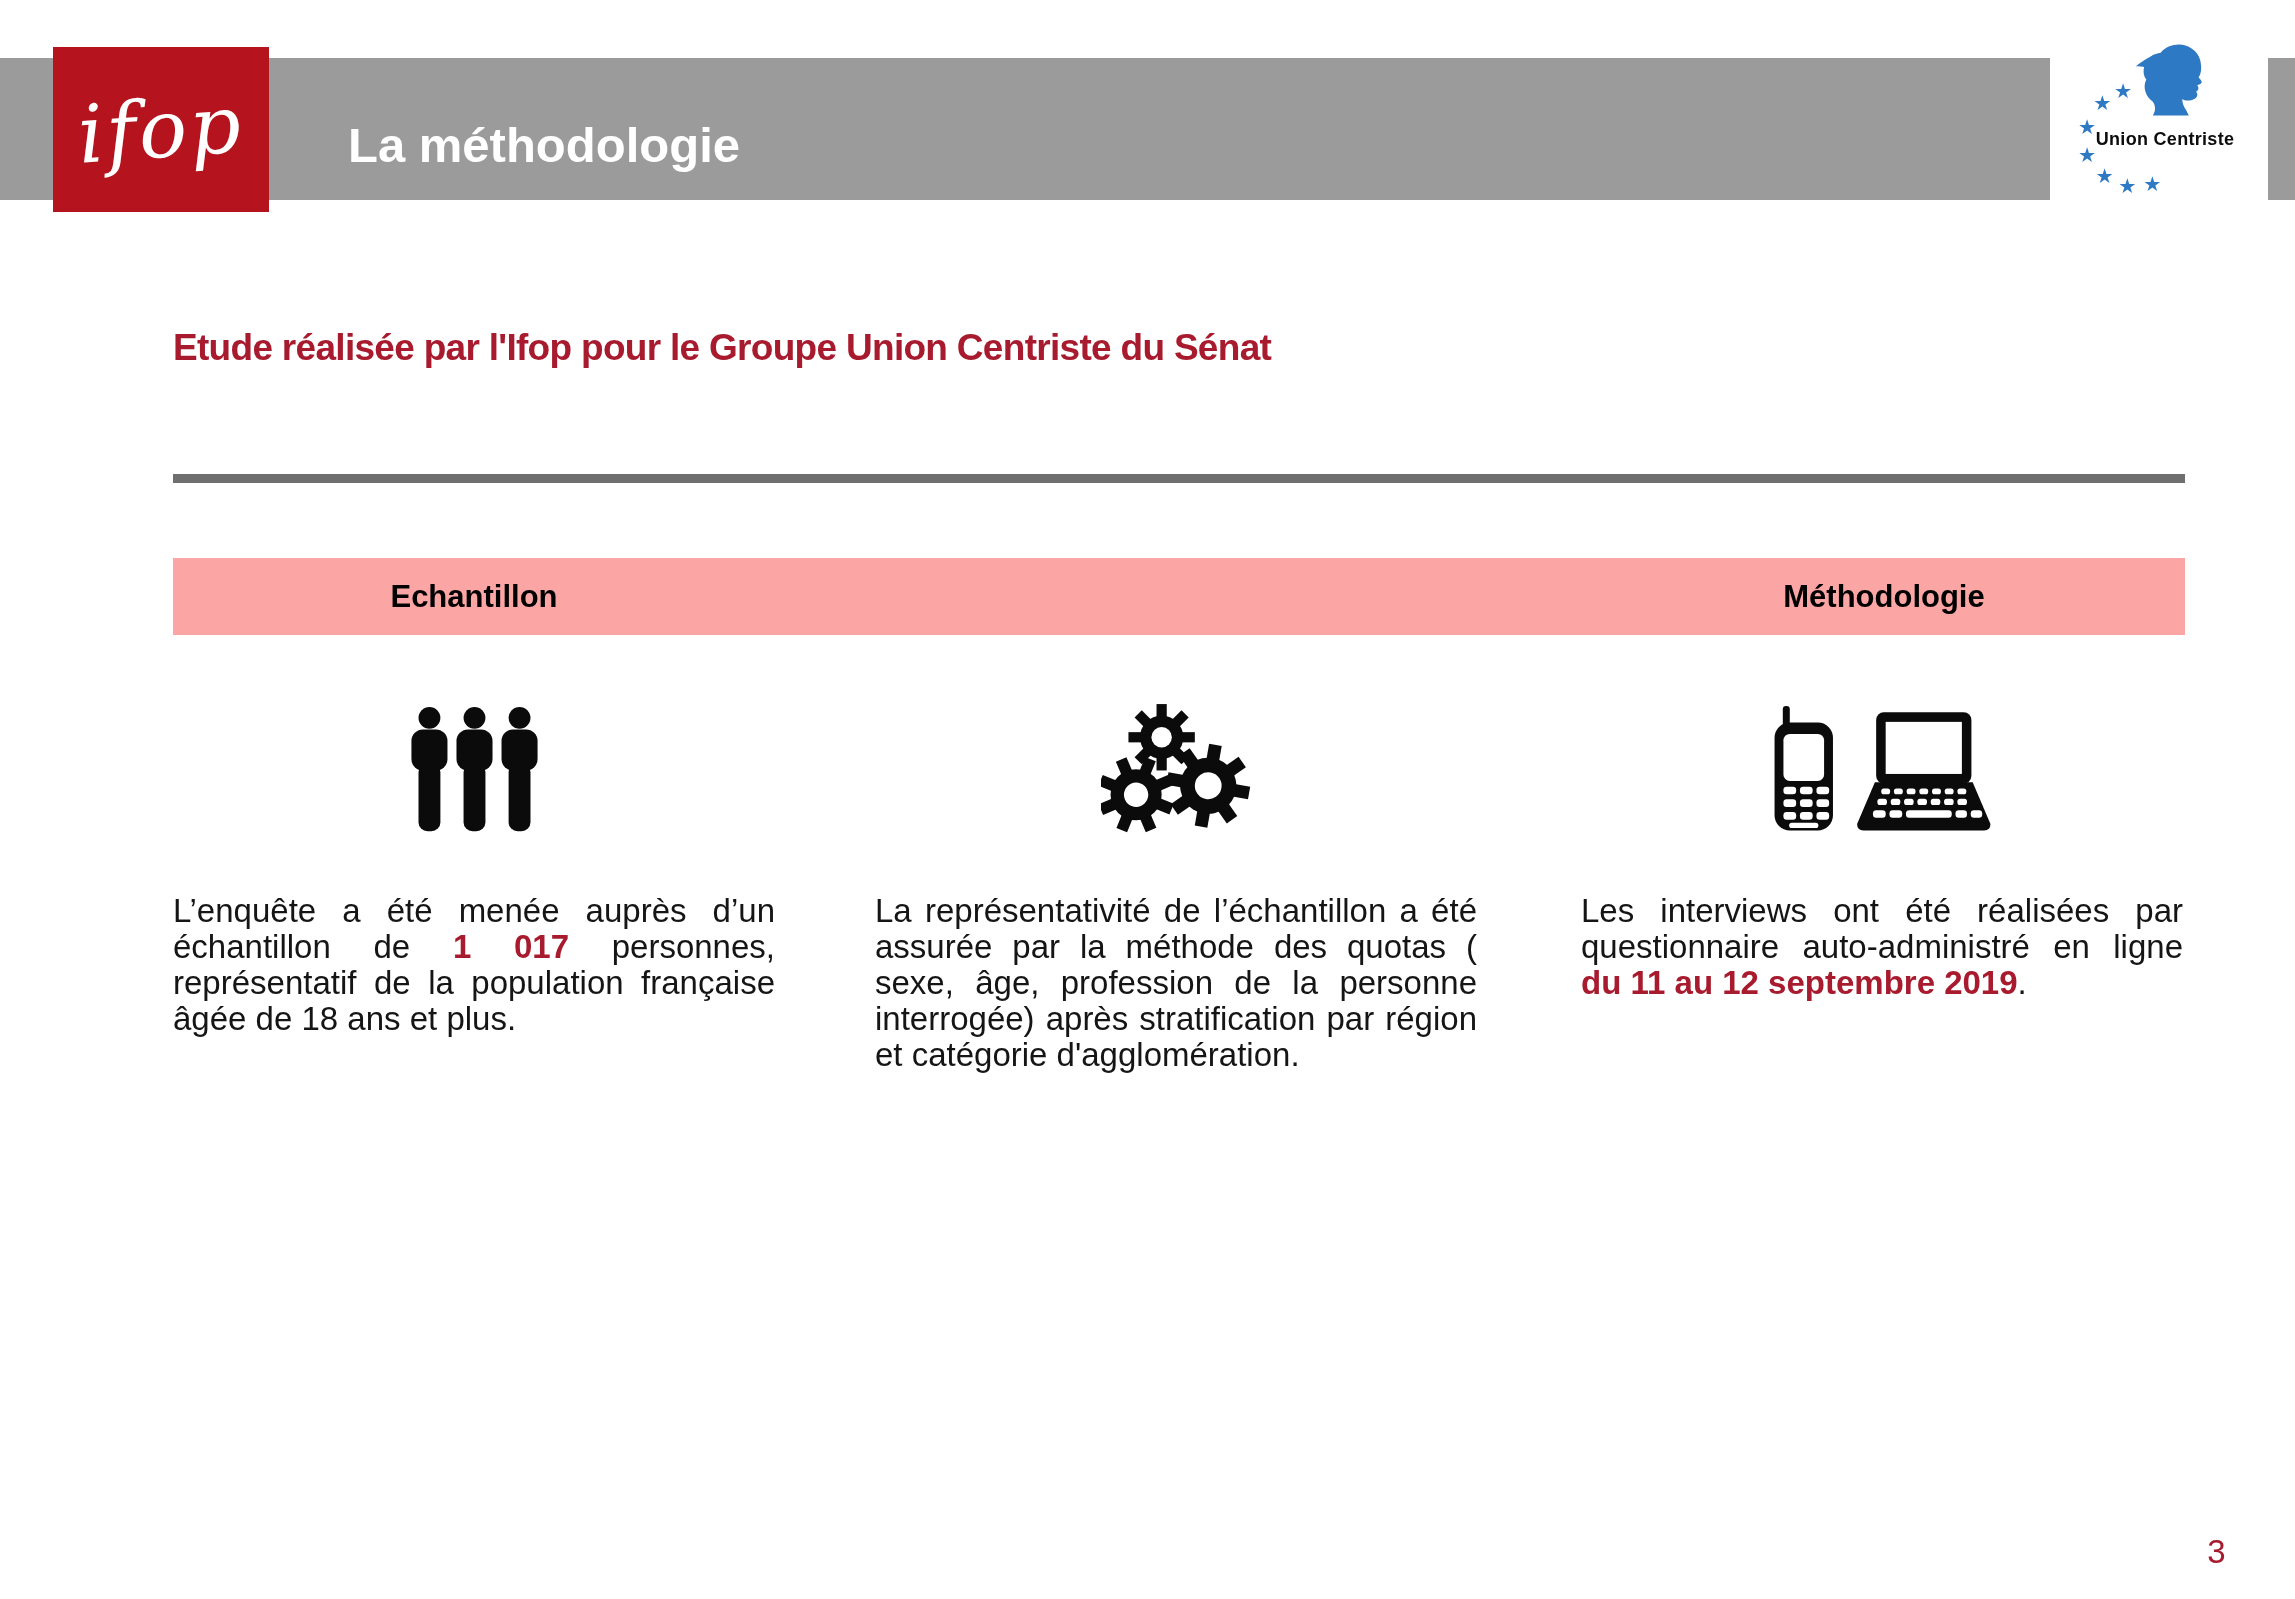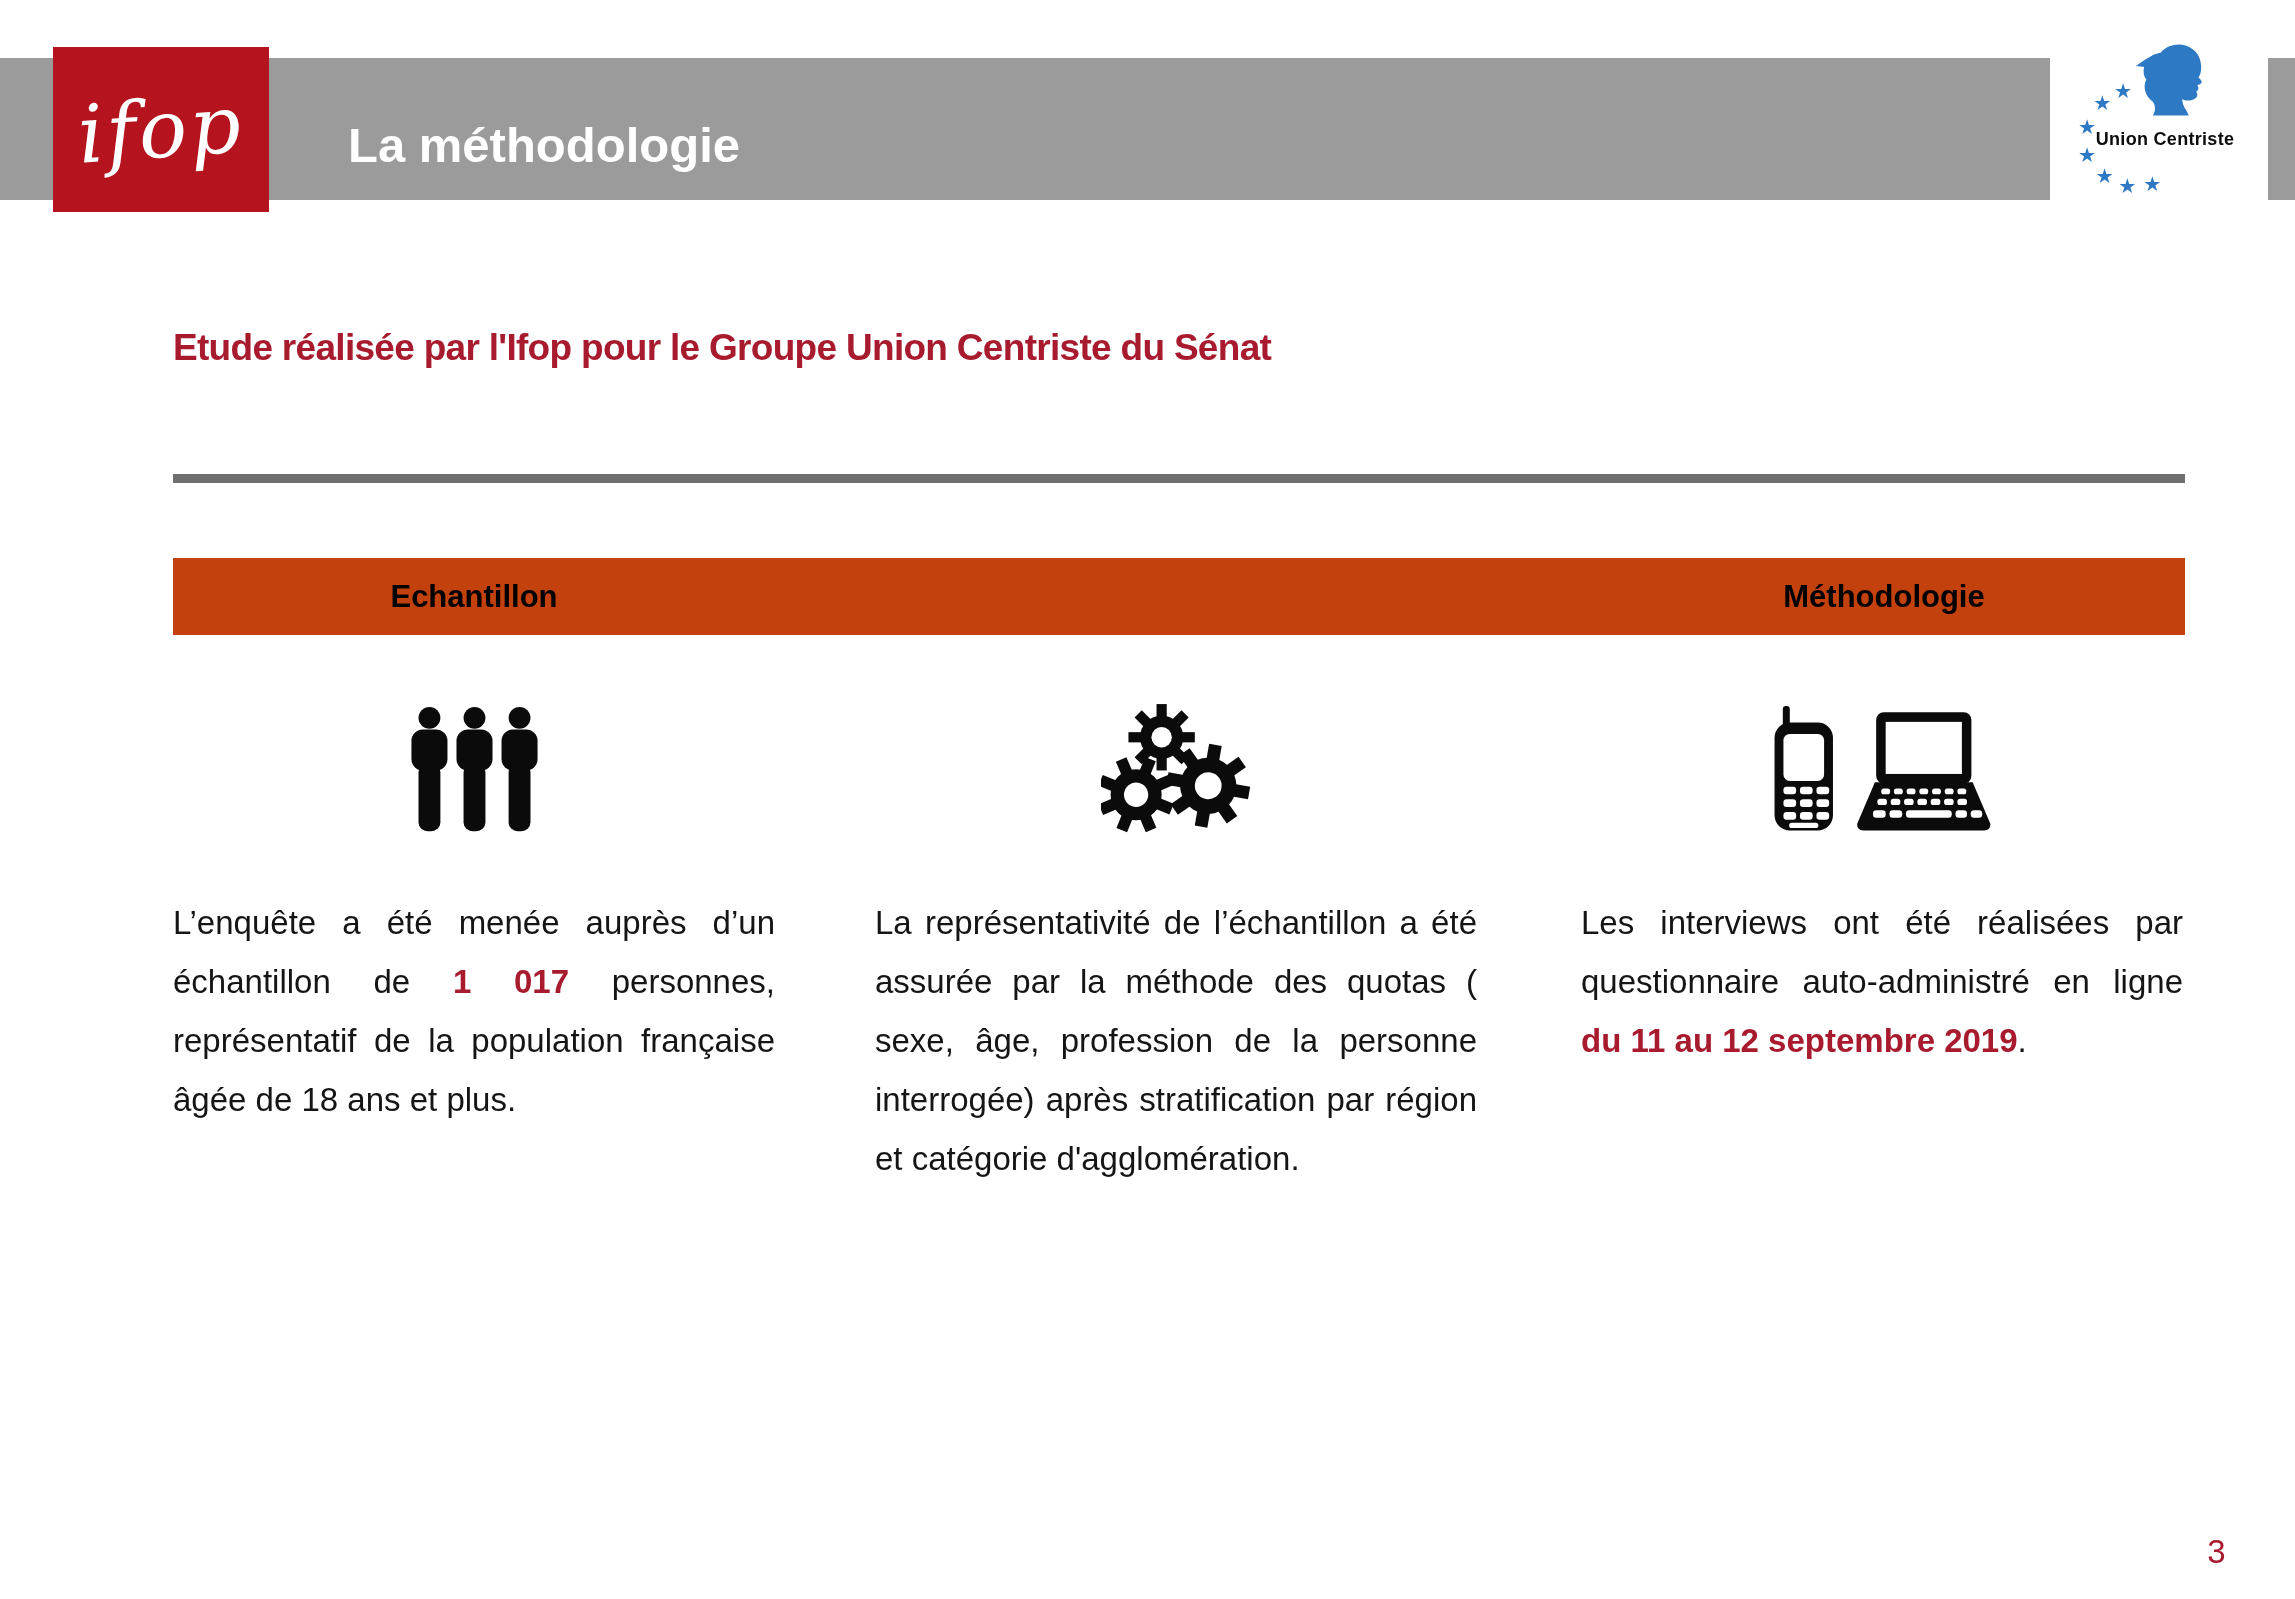--- a/index.html
+++ b/index.html
@@ -20,41 +20,41 @@
   .star{position:absolute;color:#2E79C4;font-size:20.3px;line-height:1;transform:translate(-50%,-50%);}
   .uc-label{position:absolute;left:21%;top:57%;white-space:nowrap;color:#0d0d0d;
             font-size:18px;font-weight:700;letter-spacing:0.3px;}
 
   
   .main-heading{position:absolute;left:173px;top:327px;width:2020px;margin:0;
                 color:#A81B2E;font-size:37px;font-weight:700;letter-spacing:-0.7px;}
   .divider{position:absolute;left:173px;top:474px;width:2012px;height:8.8px;background:#6F6F6F;}
 
   
-  .cols-header{position:absolute;left:173px;top:558px;width:2012px;height:77px;background:#c2410c;
+  .cols-header{position:absolute;left:173px;top:558px;width:2012px;height:77px;background:#fca5a5;
                display:flex;justify-content:space-between;}
   .col-h{width:602px;display:flex;align-items:center;justify-content:center;
          color:#000;font-size:31px;font-weight:700;}
 
   
   .icon-cell{position:absolute;top:685px;height:169px;width:602px;
              display:flex;align-items:center;justify-content:center;}
   .icon-cell.c0{left:173px;}
   .icon-cell.c1{left:875px;}
   .icon-cell.c2{left:1581px;}
   .icon-cell svg{display:block;}
   .ic-black{fill:#0b0b0b;}
   .ic-white{fill:#ffffff;}
 
   
   .col-text{position:absolute;top:893px;width:602px;}
   .col-text.c0{left:173px;}
   .col-text.c1{left:875px;}
   .col-text.c2{left:1581px;}
-  .col-text p{margin:0;font-size:33px;line-height:59px;text-align:justify;color:#151515;}
+  .col-text p{margin:0;font-size:33px;line-height:36px;text-align:justify;color:#151515;}
   .hl{color:#A81B2E;font-weight:700;}
 
   .page-number{position:absolute;left:2195px;top:1533px;width:43px;text-align:center;
                color:#A81B2E;font-size:33px;font-weight:400;}
 </style>
 </head>
 <body>
 
 <div class="slide">
 

